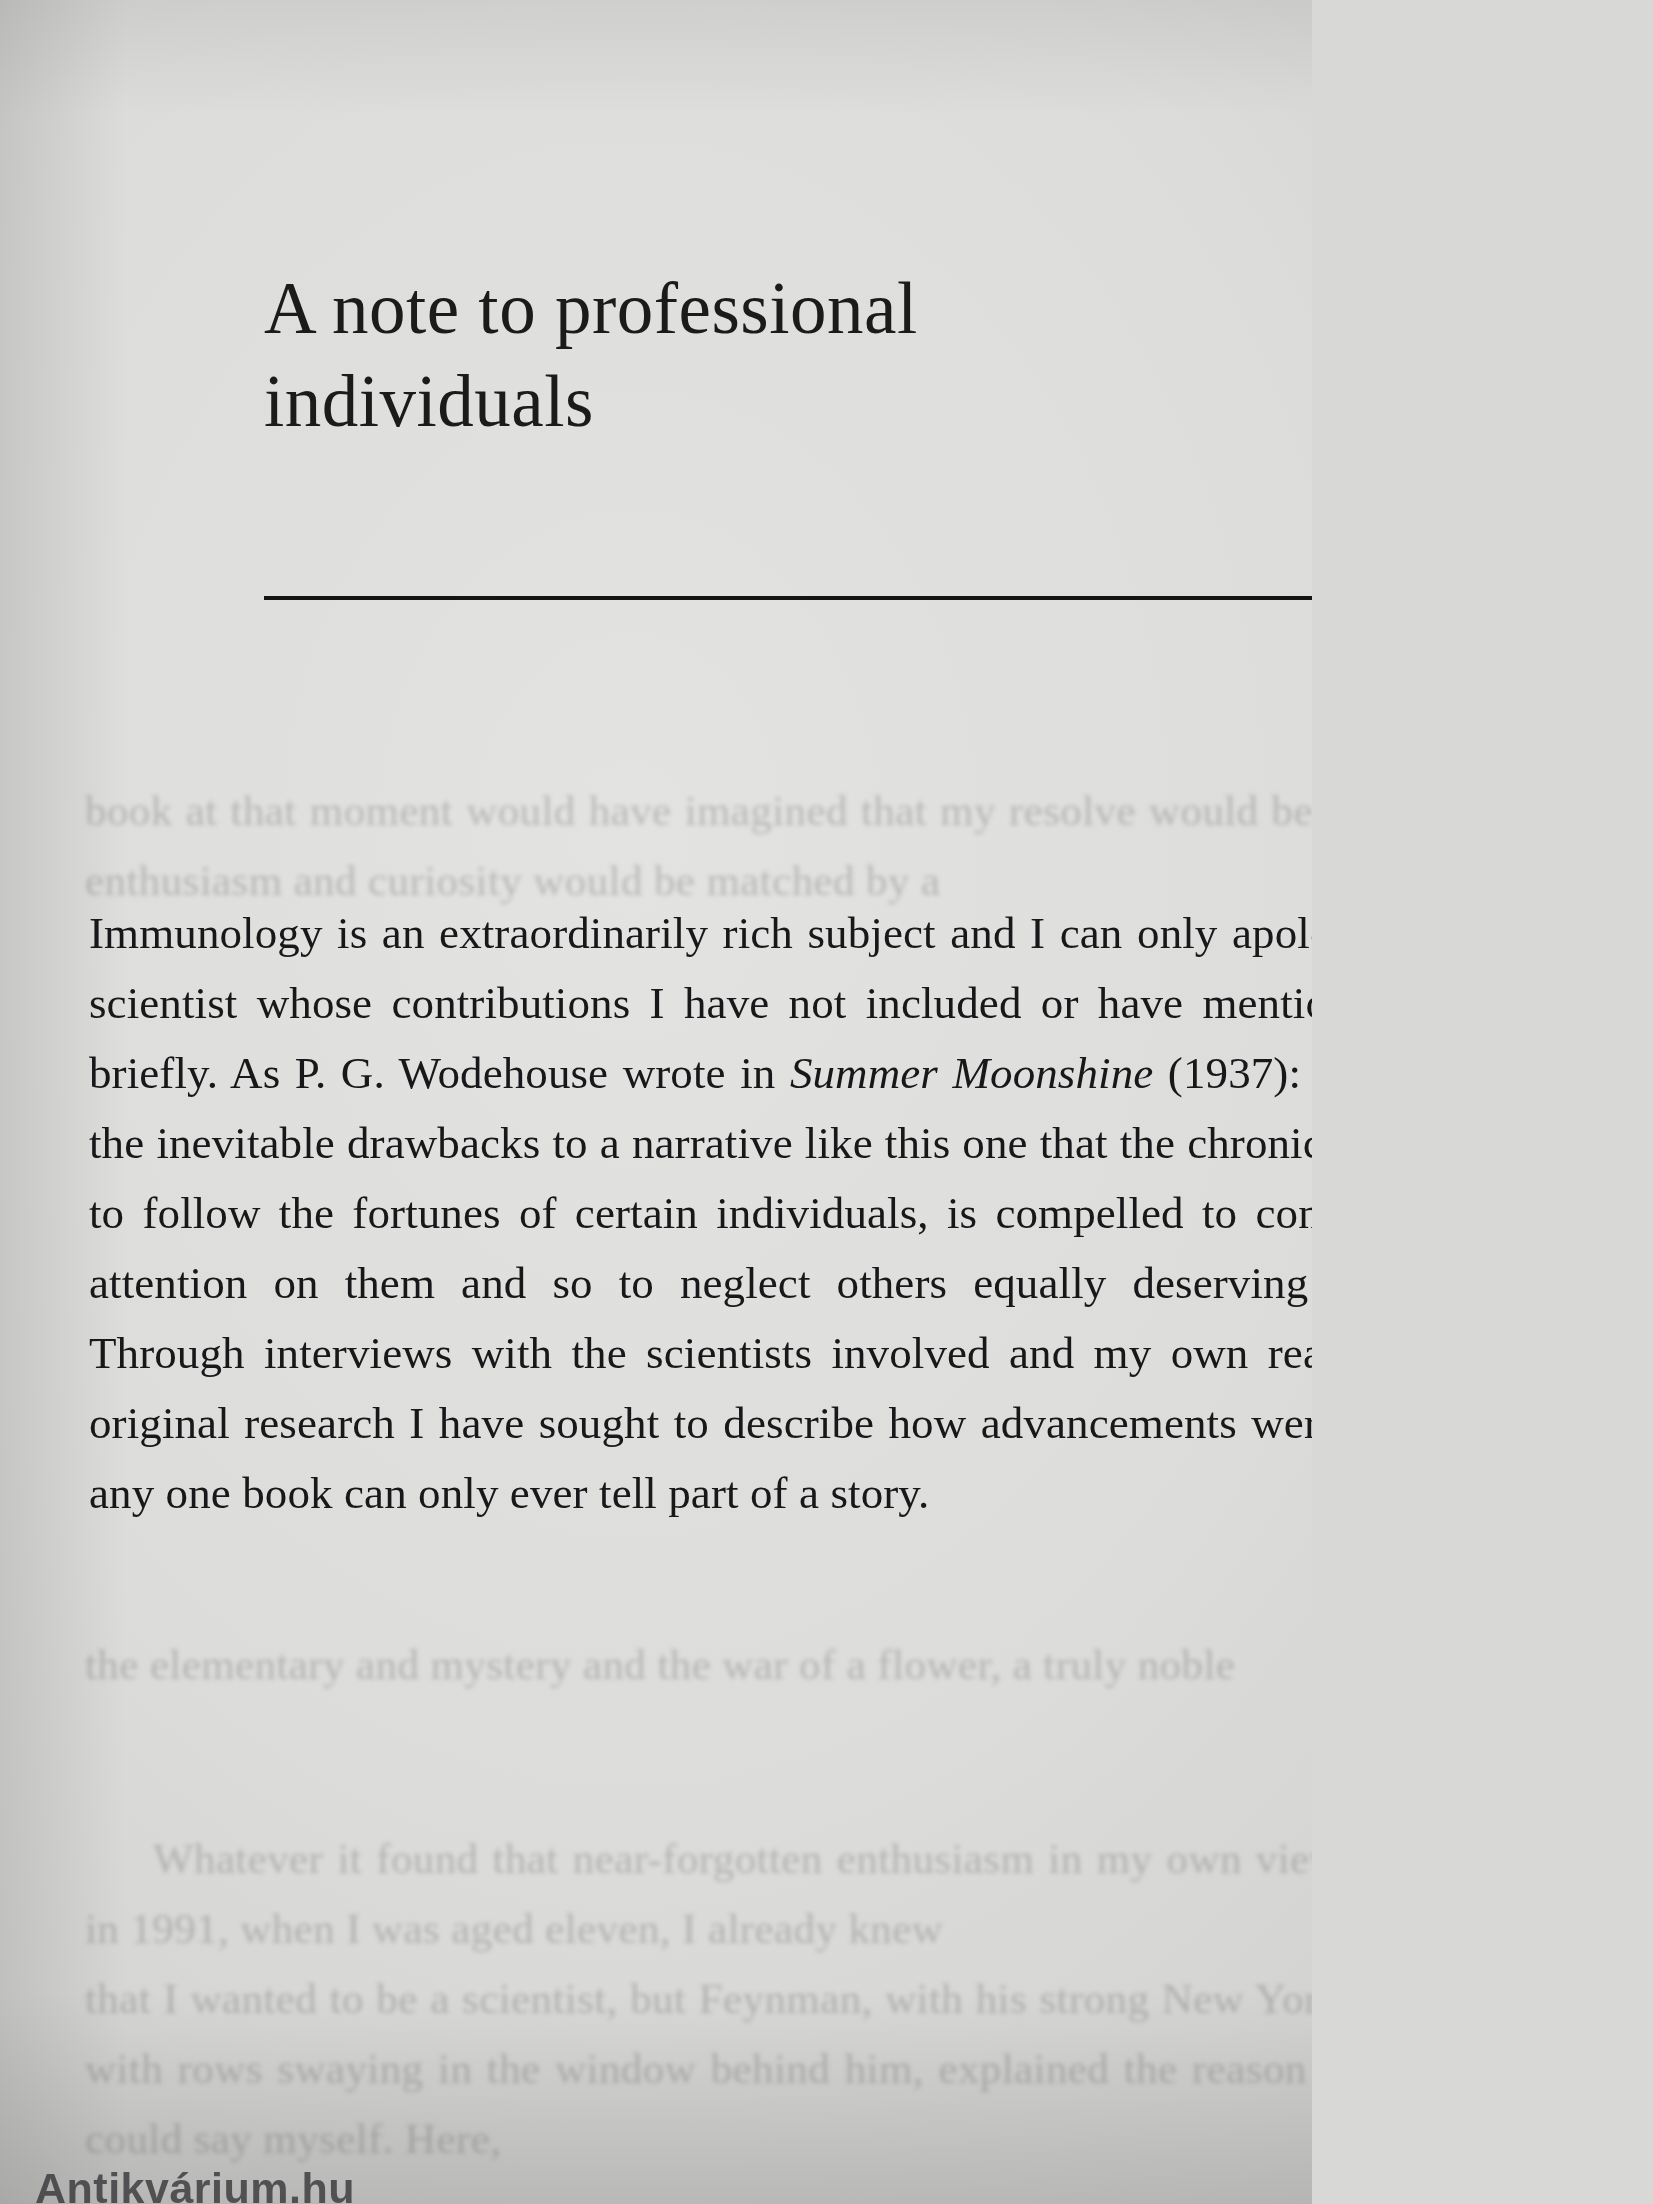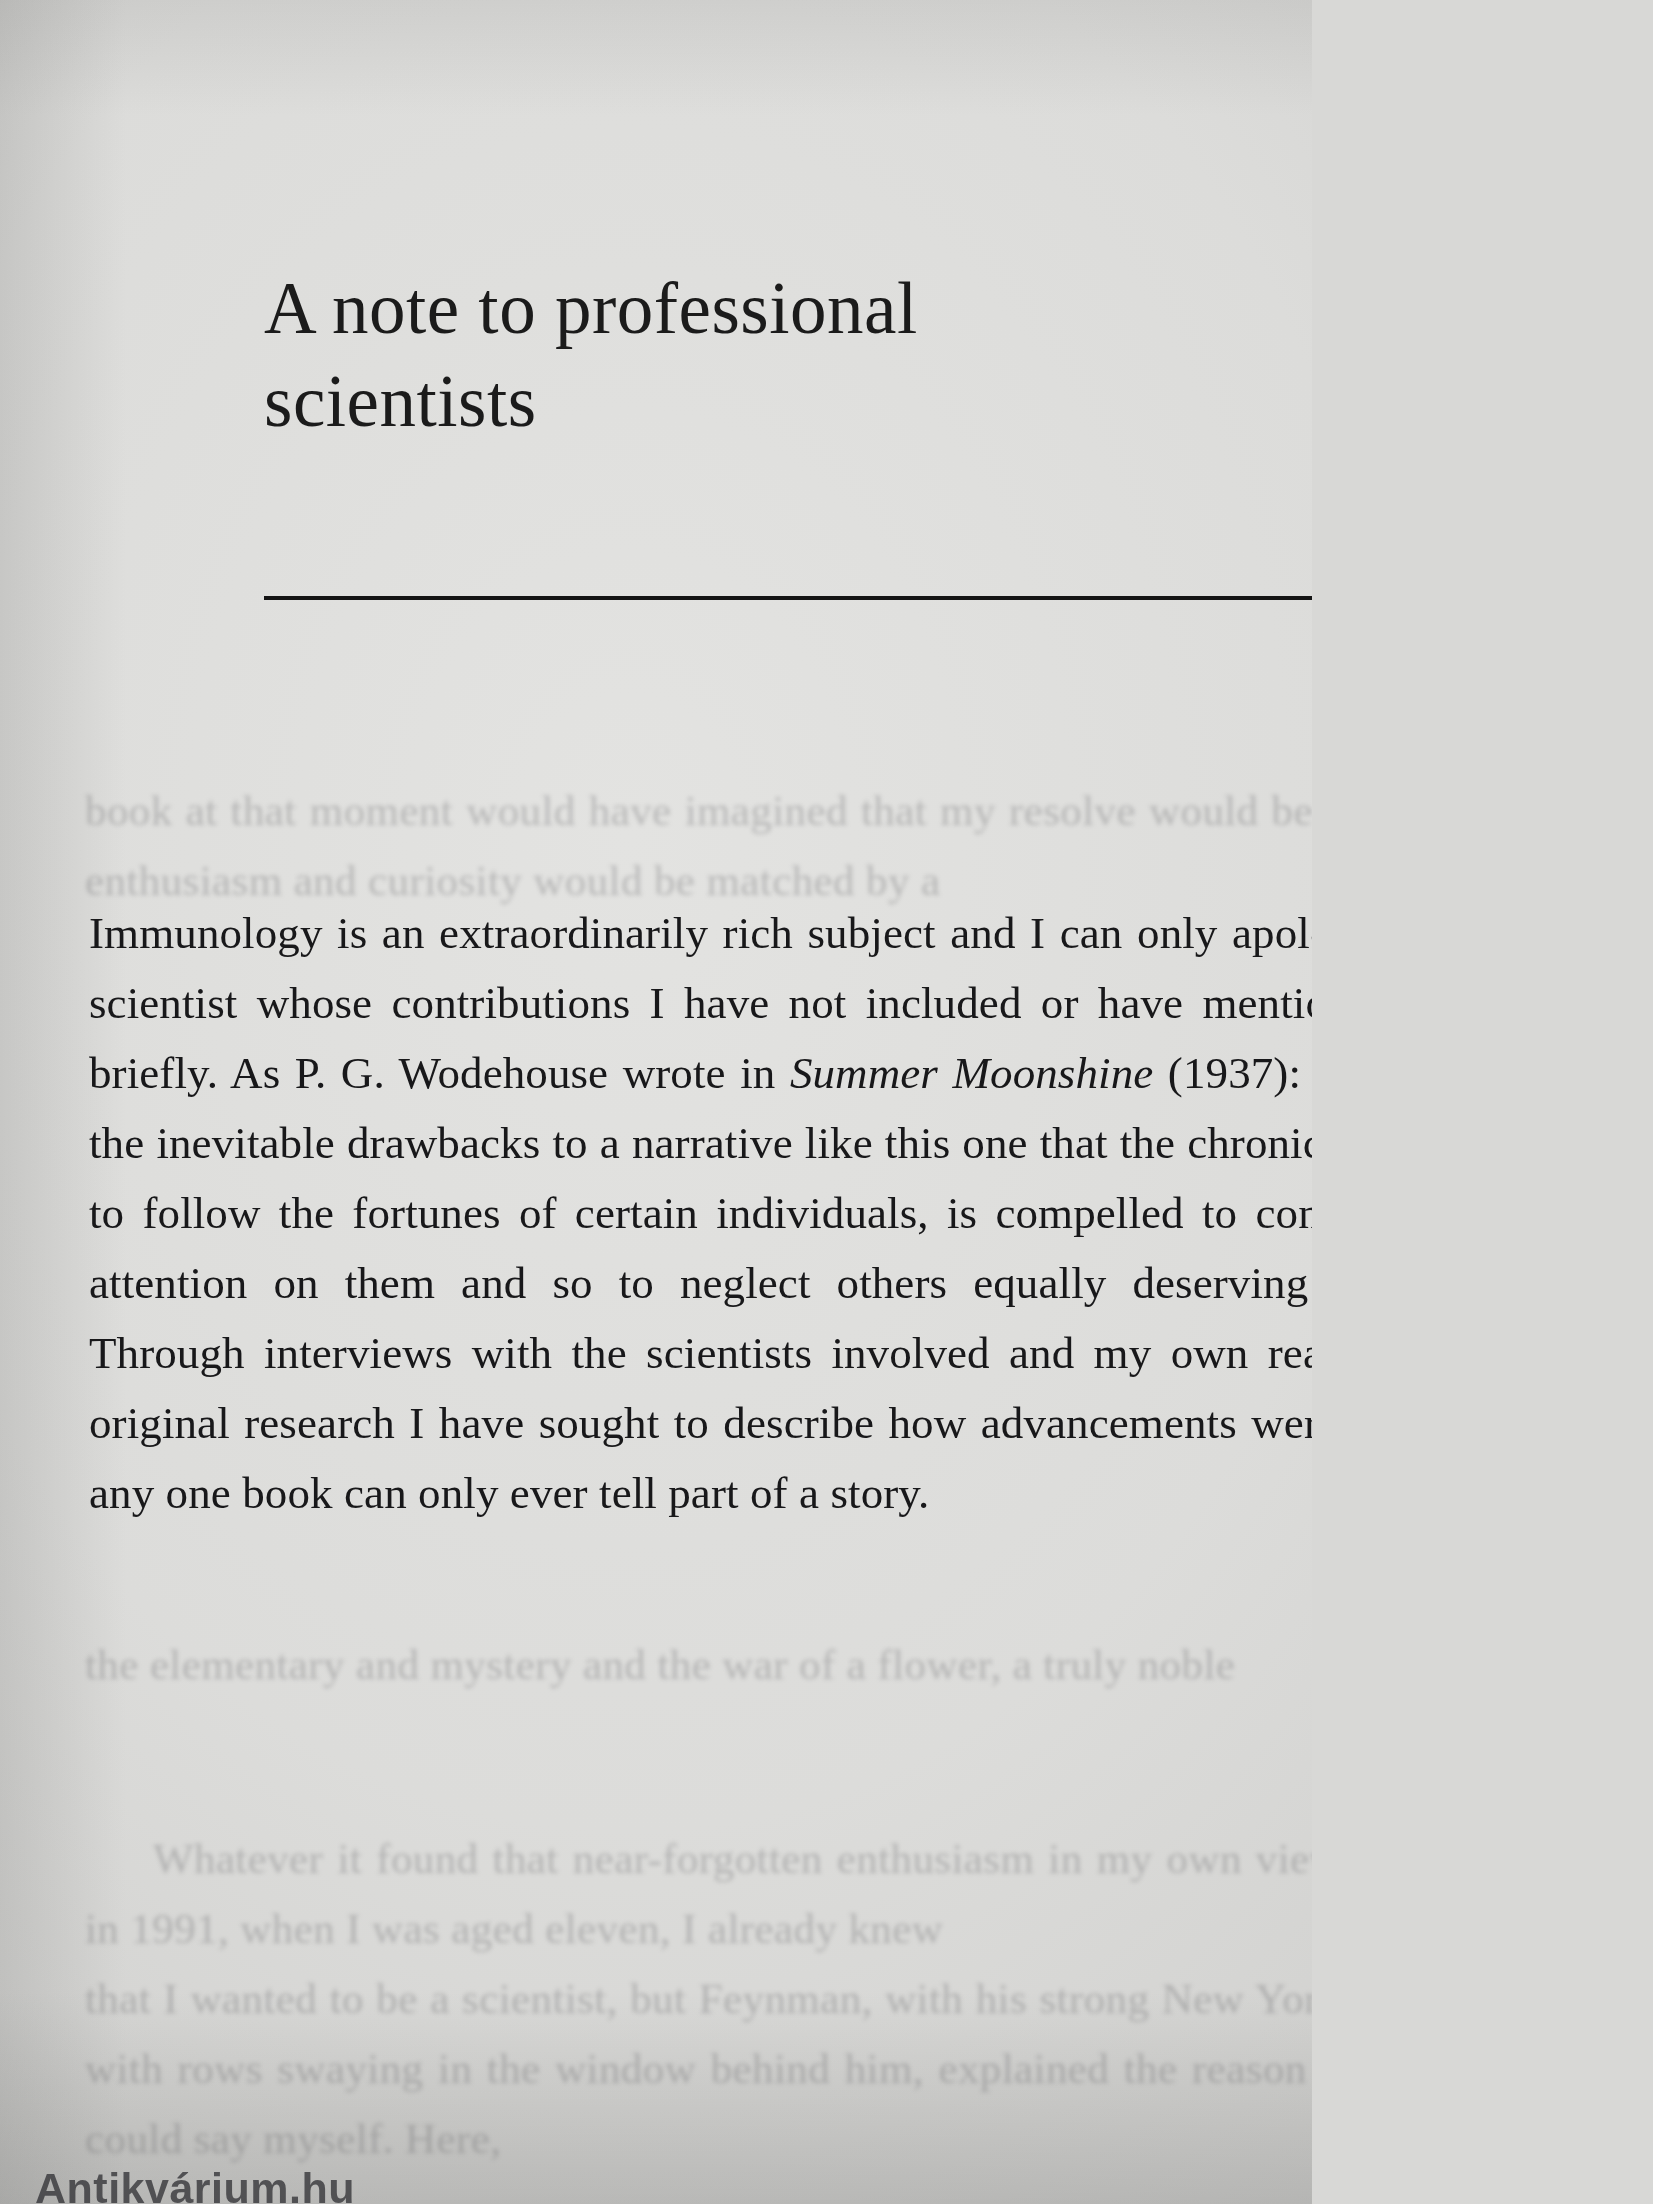--- a/index.html
+++ b/index.html
@@ -127,21 +127,21 @@
   </div>
 
   <div class="ghost bottom">
     <p class="indent">Whatever it found that near-forgotten enthusiasm in my own view of life. By in 1991, when I was aged eleven, I already knew</p>
     <p>that I wanted to be a scientist, but Feynman, with his strong New York accent and with rows swaying in the window behind him, explained the reason better than I could say myself. Here,</p>
   </div>
 
   <div class="content">
     <h1 class="chapter-title">
       <span>A note to professional</span><br>
-      <span>scientists</span>
+      <span>individuals</span>
     </h1>
 
     <div class="rule"></div>
 
     <div class="body-text">
       <p><span>Immunology is an extraordinarily rich subject and I can only apologise to any scientist whose contributions I have not included or have mentioned all too briefly. As P. G. Wodehouse wrote in </span><i>Summer Moonshine</i><span> (1937): ‘It is one of the inevitable drawbacks to a narrative like this one that the chronicler, in order to follow the fortunes of certain individuals, is compelled to concentrate his attention on them and so to neglect others equally deserving of notice.’ Through interviews with the scientists involved and my own reading of the original research I have sought to describe how advancements were made, but any one book can only ever tell part of a story.</span></p>
     </div>
   </div>
 
   <div class="watermark">Antikvárium.hu</div>

